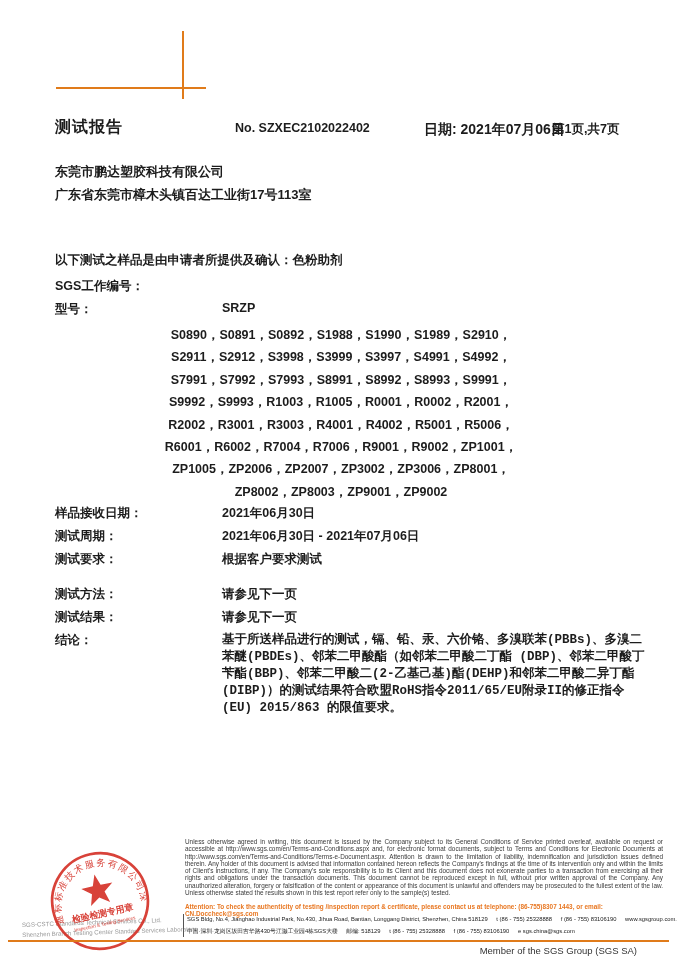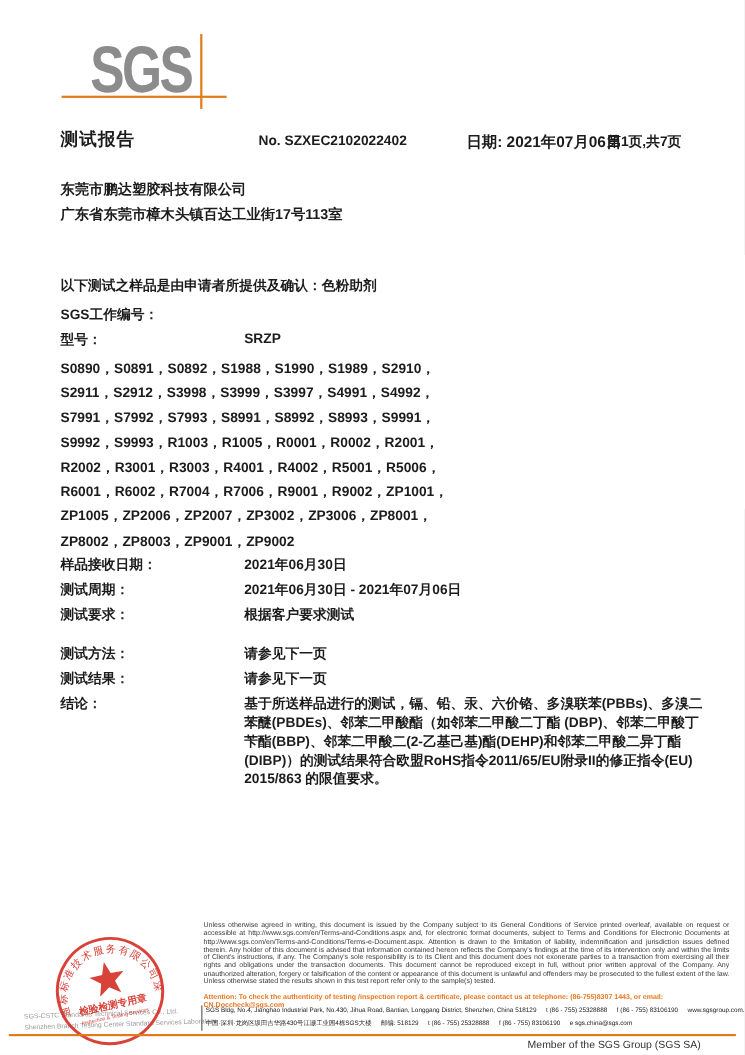--- a/index.html
+++ b/index.html
@@ -22,23 +22,23 @@
   .report-date{position:absolute;left:424px;top:121px;font-size:14px;font-weight:600;}
   .report-page{position:absolute;left:552px;top:121px;font-size:12.5px;font-weight:600;}
   .applicant{position:absolute;left:55px;top:160px;font-size:13px;line-height:23px;font-weight:600;}
   
   .content{position:absolute;left:55px;top:252px;width:572px;font-size:12.5px;}
   .statement{margin-bottom:9px;font-weight:600;}
   .row{display:flex;align-items:flex-start;margin-bottom:6px;}
   .row .lbl{width:167px;flex:0 0 167px;font-weight:600;}
   .row .val{flex:1;font-weight:600;}
   .row.refs{margin-bottom:2px;}
-  .row.refs .val div{line-height:22.4px;}
+  .row.refs .val div{line-height:22.4px;text-align:center;}
   .row.tight{margin-bottom:18px;}
-  .row.conclusion{margin-top:4px;}
+  .row.conclusion{margin-top:4px;font-family:Liberation Mono, monospace;}
   .row.conclusion .val{line-height:17px;width:425px;flex:0 0 425px;}
   
   .disclaimer{
     position:absolute;left:185px;top:838px;width:478px;
     font-size:6.4px;line-height:7.3px;color:#3a3a3a;text-align:justify;
   }
   .attention{
     position:absolute;left:185px;top:903px;width:478px;
     font-size:6.4px;line-height:7.3px;color:#e87722;font-weight:700;
   }
@@ -54,23 +54,20 @@
   .stamp{position:absolute;left:48px;top:843px;width:104px;height:116px;opacity:0.88;}
   .stamp svg{transform:rotate(-12deg);}
 </style>
 </head>
 <body>
 
 <div class="page">
 
   <div class="crop-h"></div>
   <div class="crop-v"></div>
-  <div class="logo-wrap">
-    <div class="logo-text">SGS</div>
-  </div>
 
   <div class="doc-title">测试报告</div>
   <div class="report-no">No. SZXEC2102022402</div>
   <div class="report-date">日期: 2021年07月06日</div>
   <div class="report-page">第1页,共7页</div>
 
   <div class="applicant">
     <div>东莞市鹏达塑胶科技有限公司</div>
     <div>广东省东莞市樟木头镇百达工业街17号113室</div>
   </div>

